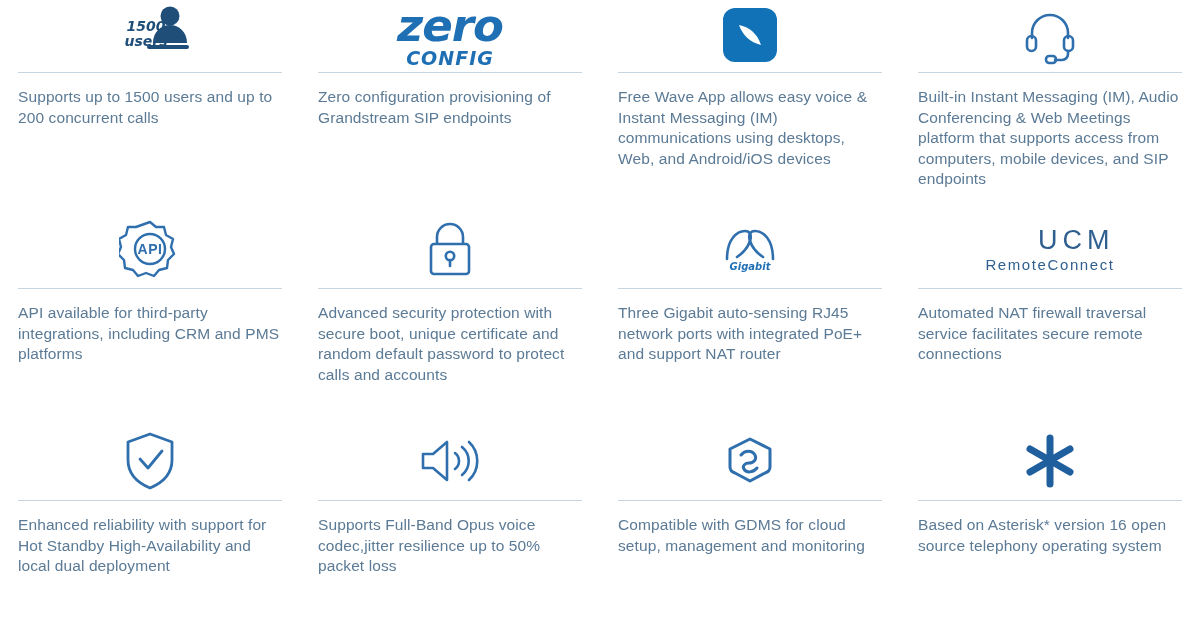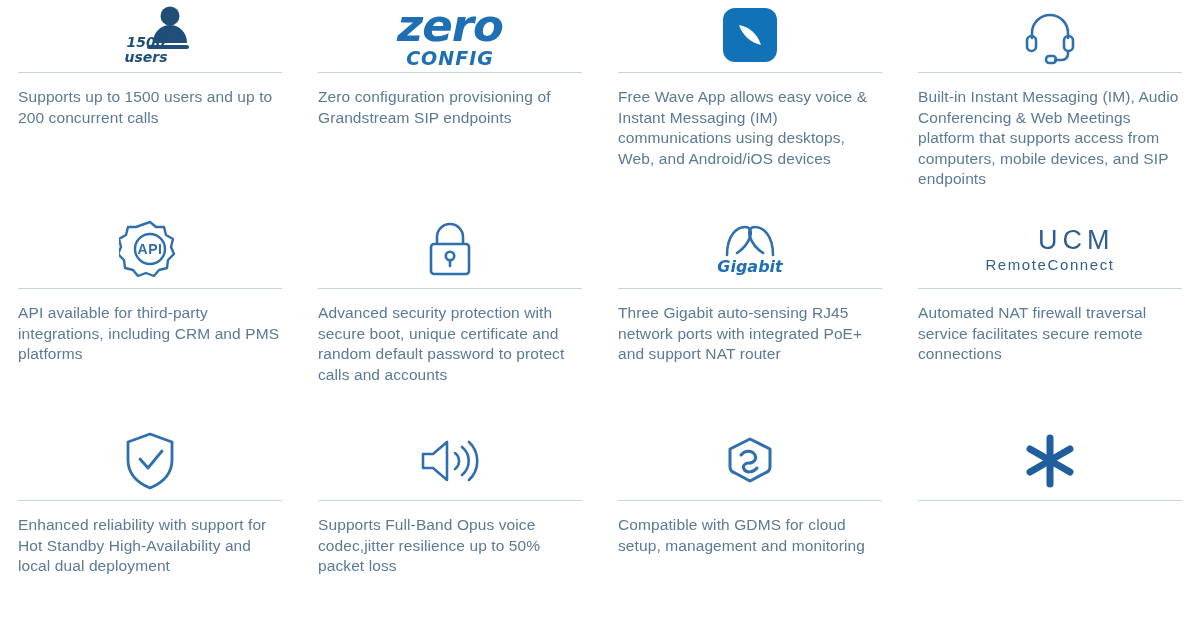--- a/index.html
+++ b/index.html
@@ -99,36 +99,36 @@
   }
   
   .users-badge {
     position: relative;
     width: 86px;
     height: 64px;
   }
   .users-text {
     position: absolute;
     left: 6px;
-    top: 32px;
+    top: 16px;
     font-family: "DejaVu Sans", sans-serif;
     font-weight: bold;
     font-style: italic;
     font-size: 14px;
     color: #1f4e79;
     line-height: 15px;
     text-align: center;
     width: 66px;
   }
   .gigabit-wrap { text-align: center; }
   .gigabit-text {
     font-family: "DejaVu Sans", sans-serif;
     font-weight: bold;
     font-style: italic;
-    font-size: 16px;
+    font-size: 10px;
     color: #1f6fb4;
     margin-top: -2px;
   }
 </style>
 </head>
 <body>
 
 <div id="grid">
 
   <div class="cell row1">
@@ -289,15 +289,16 @@
     <div class="icon-area">
       <span>
         <svg class="svg-icon" width="58" height="58" viewBox="0 0 58 58" xmlns="http://www.w3.org/2000/svg" stroke="#1f5f9e" stroke-width="7" stroke-linecap="round">
           <path d="M29 6 v46"></path>
           <path d="M9 17 l40 23"></path>
           <path d="M49 17 l-40 23"></path>
         </svg>
       </span>
     </div>
     <div class="rule"></div>
+    <div class="desc">Based on Asterisk* version 16 open source telephony operating system</div>
   </div>
 
 </div>
 
 </body></html>

